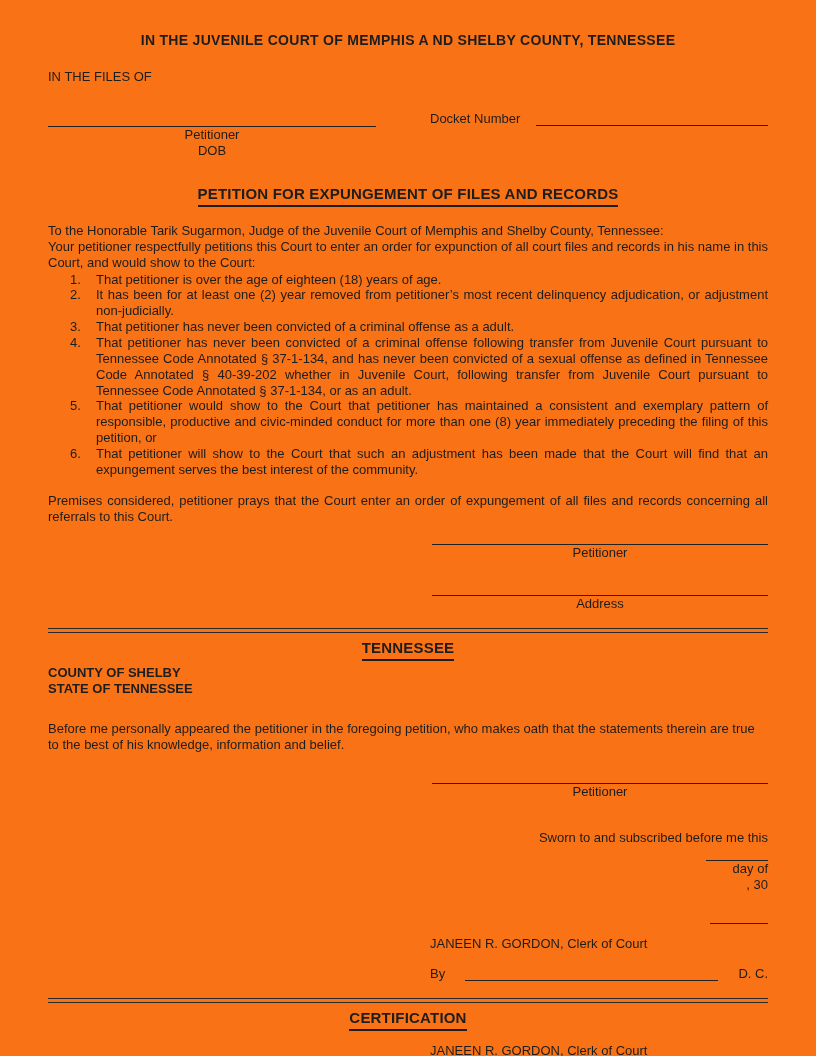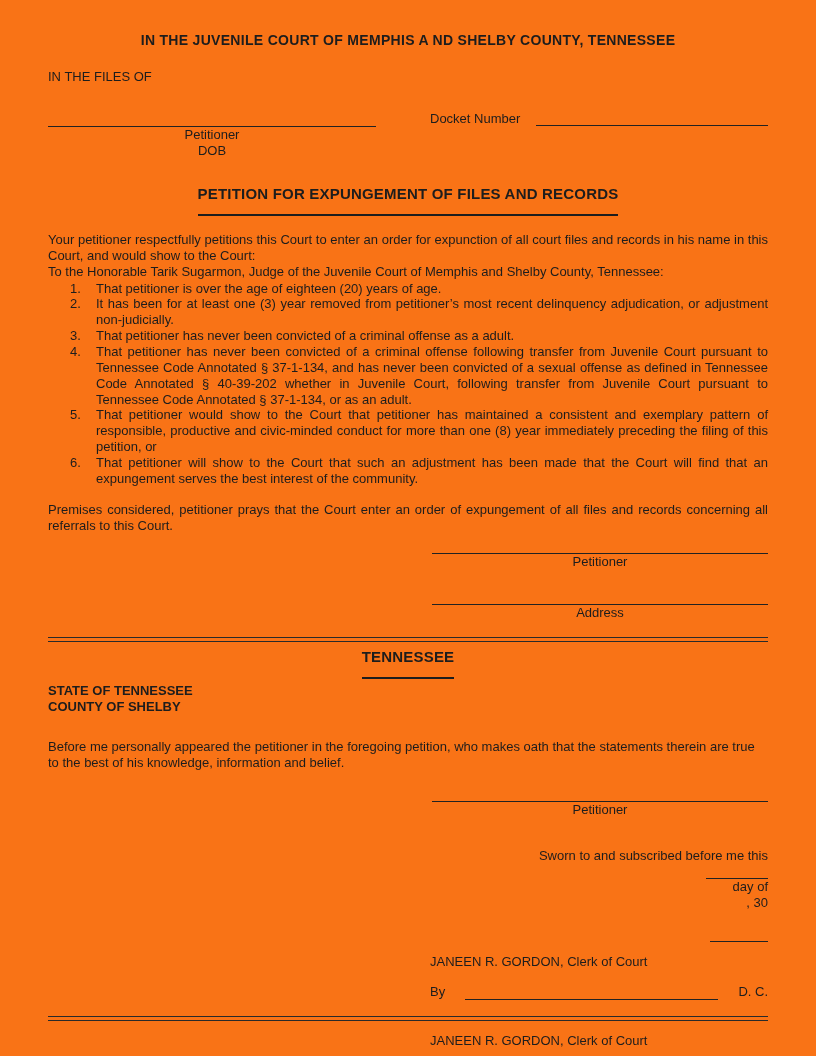--- a/index.html
+++ b/index.html
@@ -19,21 +19,21 @@
   .caption-row { display: flex; justify-content: space-between; align-items: flex-start; }
   .caption-left { width: 328px; }
   .fill { display: inline-block; border-bottom: 1px solid #222; height: 14px; }
   .pet-line { width: 328px; height: 15px; border-bottom: 1px solid #222; }
   .under-label { text-align: center; width: 328px; }
   .caption-right { width: 338px; display: flex; align-items: center; gap: 16px; }
   .caption-right .fill { flex: 1; }
   .section-title-wrap { text-align: center; margin: 26px 0 16px 0; }
   .section-title {
     display: inline-block; font-weight: bold; font-size: 15px;
-    border-bottom: 2px solid #1d1d1d; padding-bottom: 11px; letter-spacing: 0.2px;
+    border-bottom: 2px solid #1d1d1d; padding-bottom: 2px; letter-spacing: 0.2px;
   }
   .para { margin: 0; }
   .just { text-align: justify; }
   .list { margin: 1px 0 0 22px; }
   .list-item { display: flex; }
   .list-item .num { width: 26px; flex-shrink: 0; }
   .list-item .item-text { flex: 1; text-align: justify; }
   .premises { margin-top: 15px; }
   .sig-block { width: 336px; margin-left: auto; text-align: center; }
   .sig-block .sig-line { border-bottom: 1px solid #222; height: 20px; }
@@ -43,21 +43,21 @@
     margin: 16px 0 6px 0;
   }
   .bold { font-weight: bold; }
   .aff-body { margin-top: 24px; }
   .sworn-row { display: flex; align-items: flex-end; margin-top: 30px; white-space: nowrap; flex-direction: column; }
   .sworn-row .fill-day { width: 62px; }
   .sworn-row .fill-month { flex: 1; }
   .sworn-row .fill-year { width: 58px; }
   .right-col { margin-left: 382px; }
   .clerk-line { margin-top: 12px; }
-  .by-row { display: flex; align-items: flex-end; margin-top: 14px; gap: 20px; }
+  .by-row { display: flex; margin-top: 14px; gap: 20px; }
   .by-row .fill { flex: 1; }
   .cert-body { margin: 14px 4px 0 8px; }
 </style>
 </head>
 <body>
 
 <div class="page">
 
   <div class="court-title">IN THE JUVENILE COURT OF MEMPHIS A ND SHELBY COUNTY, TENNESSEE</div>
 
@@ -72,31 +72,31 @@
     <div class="caption-right">
       <span>Docket Number</span>
       <span class="fill"></span>
     </div>
   </div>
 
   <div class="section-title-wrap">
     <span class="section-title">PETITION FOR EXPUNGEMENT OF FILES AND RECORDS</span>
   </div>
 
+  <p class="para">To the Honorable Tarik Sugarmon, Judge of the Juvenile Court of Memphis and Shelby County, Tennessee:</p>
   <p class="para just">Your petitioner respectfully petitions this Court to enter an order for expunction of all court files and records in his name  in this Court, and would show to the Court:</p>
-  <p class="para">To the Honorable Tarik Sugarmon, Judge of the Juvenile Court of Memphis and Shelby County, Tennessee:</p>
 
   <div class="list">
     <div class="list-item">
       <span class="num">1.</span>
-      <span class="item-text">That petitioner is over the age of eighteen (20) years of age.</span>
+      <span class="item-text">That petitioner is over the age of eighteen (18) years of age.</span>
     </div>
     <div class="list-item">
       <span class="num">2.</span>
-      <span class="item-text">It has been for at least one (3) year removed from petitioner’s most recent delinquency adjudication, or adjustment non-judicially.</span>
+      <span class="item-text">It has been for at least one (2) year removed from petitioner’s most recent delinquency adjudication, or adjustment non-judicially.</span>
     </div>
     <div class="list-item">
       <span class="num">3.</span>
       <span class="item-text">That petitioner has never been convicted of a criminal offense as a adult.</span>
     </div>
     <div class="list-item">
       <span class="num">4.</span>
       <span class="item-text">That petitioner has never been convicted of a criminal offense following transfer from Juvenile Court pursuant to Tennessee Code Annotated § 37-1-134, and has never been convicted of a sexual offense as defined in Tennessee Code Annotated § 40-39-202 whether in Juvenile Court, following transfer from Juvenile Court pursuant to Tennessee Code Annotated § 37-1-134, or as an adult.</span>
     </div>
     <div class="list-item">
@@ -118,22 +118,22 @@
     <div class="sig-line"></div>
     <div>Address</div>
   </div>
 
   <div class="rule"></div>
 
   <div class="section-title-wrap" style="margin:2px 0 4px 0;">
     <span class="section-title">TENNESSEE</span>
   </div>
 
+  <div class="bold">COUNTY OF SHELBY</div>
   <div class="bold">STATE OF TENNESSEE</div>
-  <div class="bold">COUNTY OF SHELBY</div>
 
   <p class="para aff-body">Before me personally appeared the petitioner in the foregoing petition, who makes oath that the statements therein are true to the best of his knowledge, information and belief.</p>
 
   <div class="sig-block" style="margin-top:10px;">
     <div class="sig-line"></div>
     <div>Petitioner</div>
   </div>
 
   <div class="sworn-row">
     <span>Sworn to and subscribed before me this</span><span class="fill fill-day"></span><span>day of</span><span class="fill fill-month"></span><span>, 30</span>&nbsp;<span class="fill fill-year"></span>
@@ -142,20 +142,23 @@
   <div class="right-col clerk-line">JANEEN R. GORDON, Clerk of Court</div>
 
   <div class="right-col by-row">
     <span>By</span>
       <span class="fill"></span>
       <span>D. C.</span>
   </div>
 
   <div class="rule"></div>
 
+  <div class="section-title-wrap" style="margin:2px 0 4px 0;">
+    <span class="section-title">CERTIFICATION</span>
+  </div>
 
 
   <div class="right-col clerk-line">JANEEN R. GORDON, Clerk of Court</div>
 
   <div class="right-col by-row">
     <span>By</span>
       <span class="fill"></span>
       <span>D. C.</span>
   </div>
 

